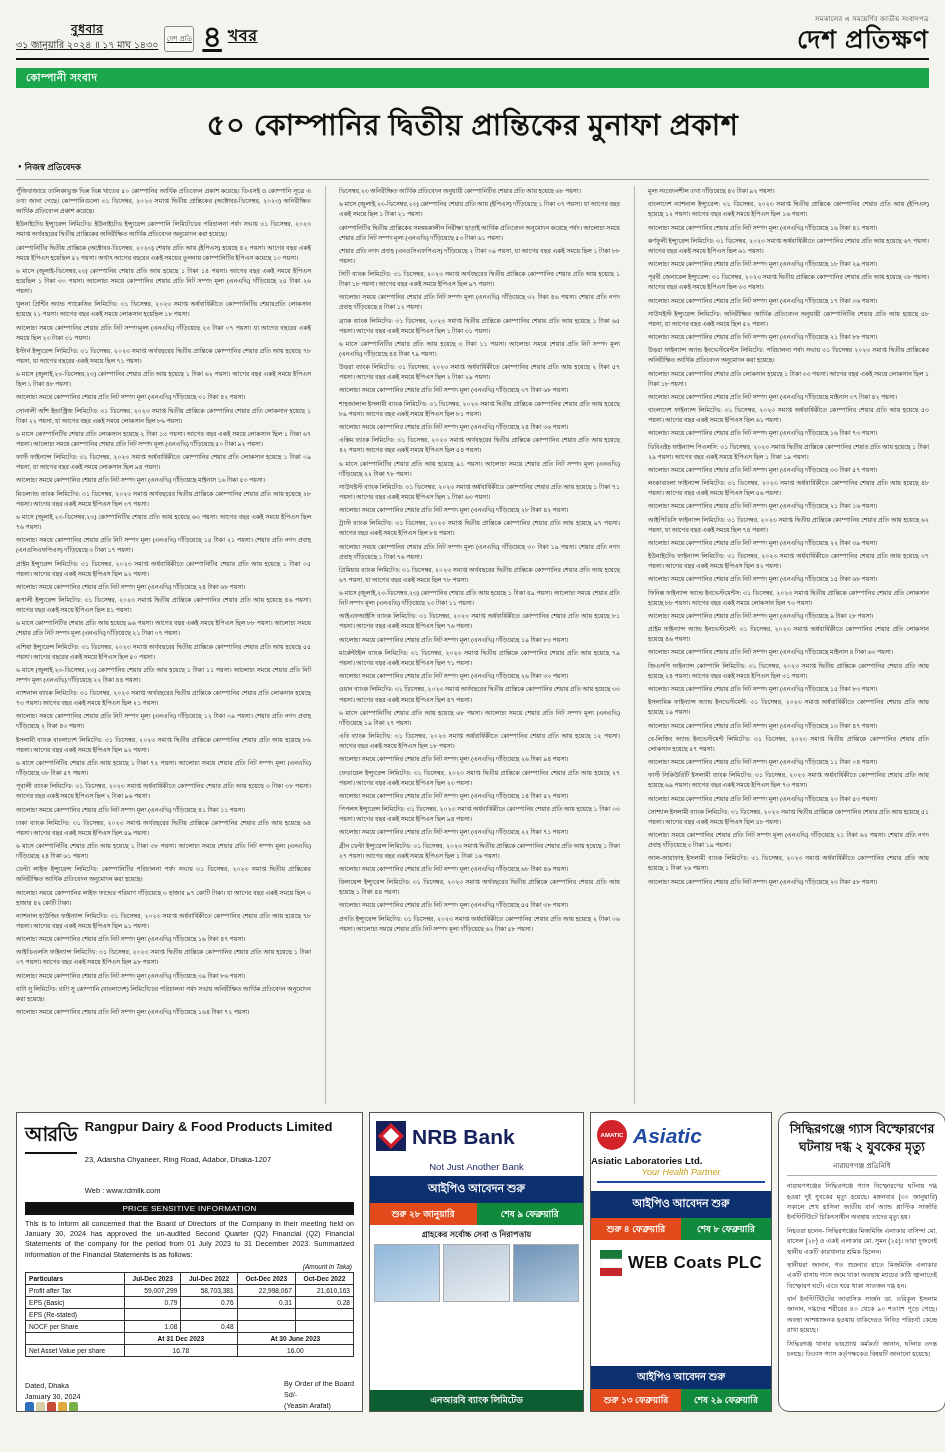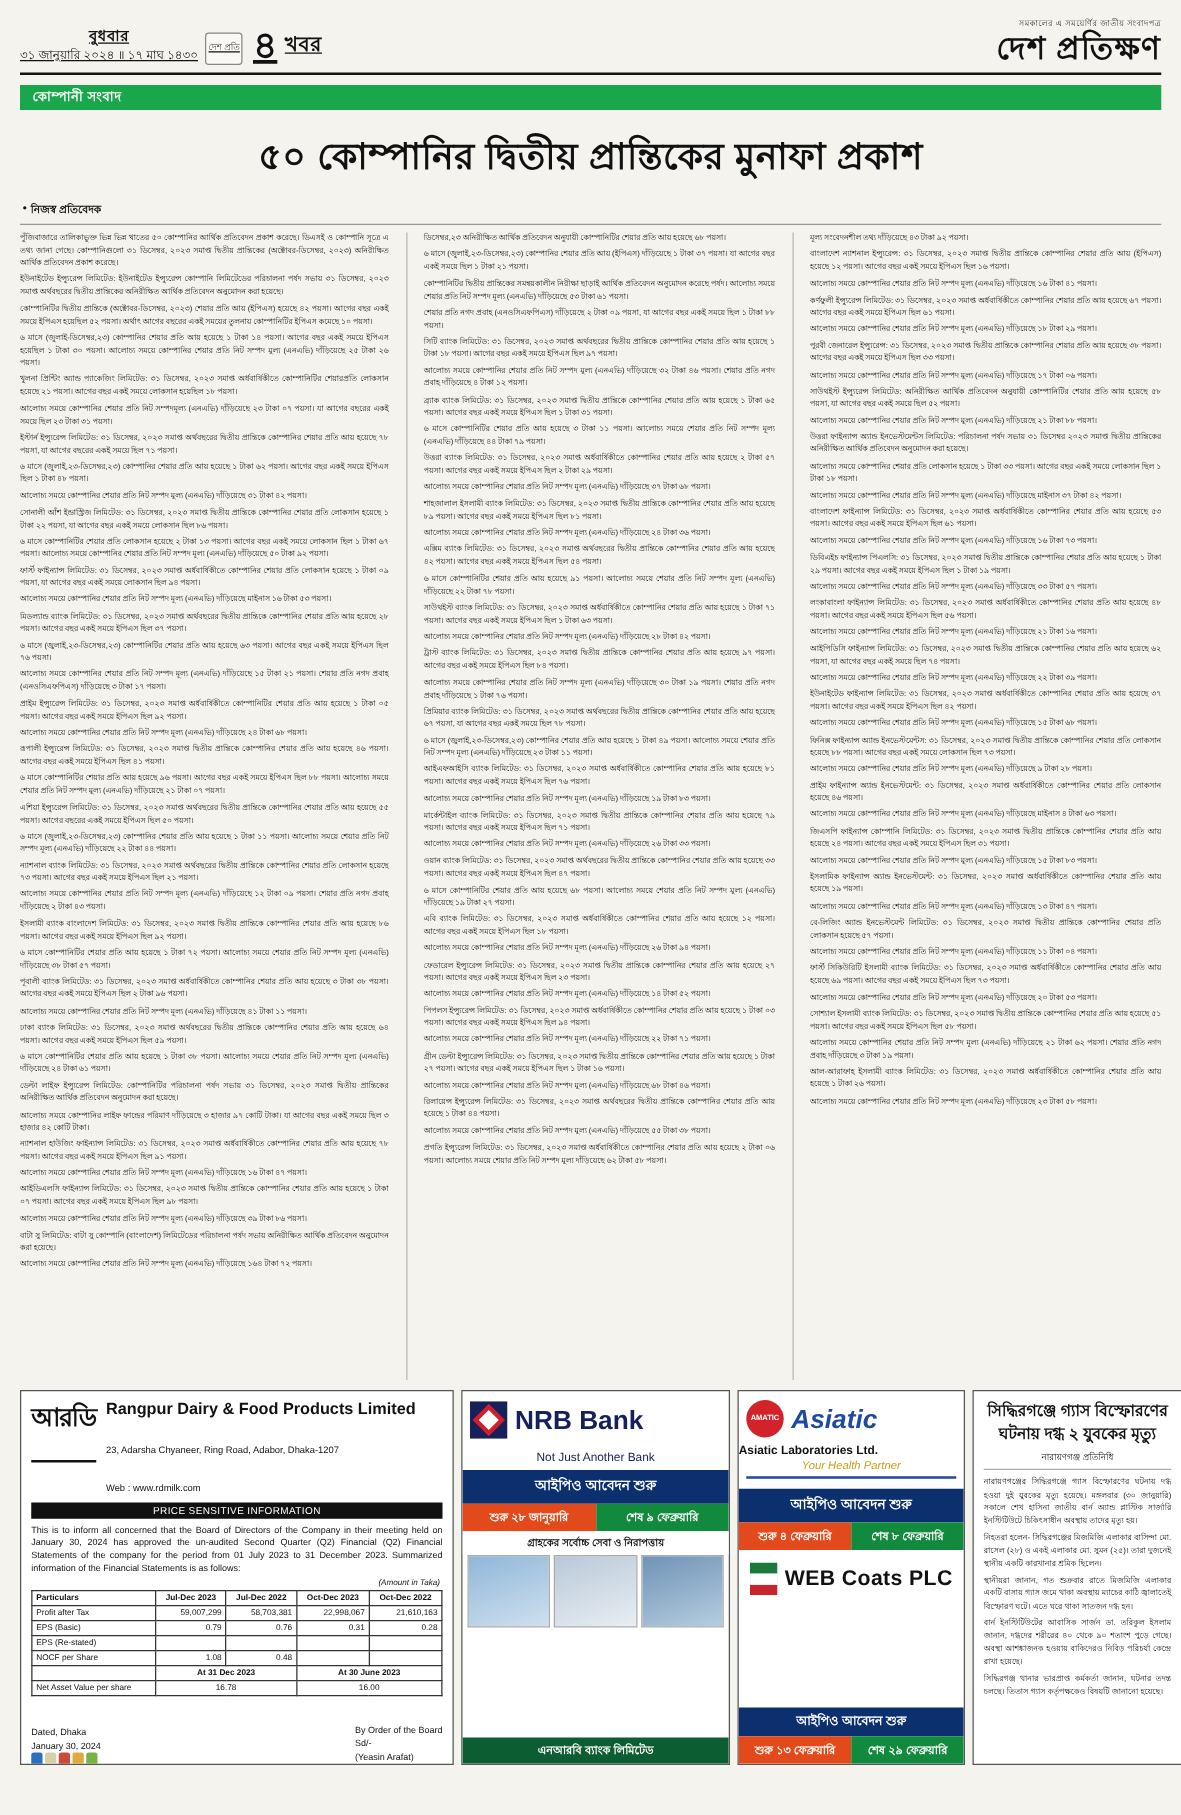--- a/index.html
+++ b/index.html
@@ -101,21 +101,21 @@
     background: #fff;
     position: relative;
     overflow: hidden;
   }
 
   
   .ad1 { padding: 6px 8px; display:flex; flex-direction:column; }
   .ad1-top { display:flex; gap:8px; align-items:flex-start;}
   .rd-logo {
     font-size: 20px; font-weight:bold; color:#111; letter-spacing:-1px;
-    border-bottom: 2px solid #111; padding-bottom:16px; white-space:nowrap;
+    border-bottom: 2px solid #111; padding-bottom:0; white-space:nowrap;
   }
   .rd-name { font-size: 13px; font-weight: bold; }
   .rd-addr { font-size: 7.5px; line-height:1.5; margin-top:20px;}
   .psi-bar {
     margin: 5px 0 4px 0; background:#111; color:#fff; text-align:center;
     font-size: 8px; font-weight:normal; padding: 2px 0; letter-spacing:.3px;
   }
   .ad1-text { font-size: 7.2px; line-height:1.45; text-align:justify; }
   .amount-note { font-size: 6.5px; text-align:right; margin: 3px 2px 2px 0; font-style: italic;}
   table.fin {
@@ -167,21 +167,21 @@
   .as-slogan { font-size:9px; color:#c8a01a; text-align:center; font-style:italic; margin-top:1px;}
   .as-rule { height:2px; background:#1f4aa0; margin:4px 6px; }
   .webcoats {
     display:flex; align-items:center; justify-content:center; gap:6px; padding: 10px 0 8px 0;
   }
   .wc-mark { width:22px; height:26px; position:relative;}
   .wc-name { font-size:17px; font-weight:bold; letter-spacing:.3px; }
   .ad3-ipo { background:#0c2f6e; color:#fff; text-align:center; font-size:10px; font-weight:bold; padding:3px 0; margin-top:auto;}
 
   
-  .ad4 { padding: 7px 8px; }
+  .ad4 { padding: 7px 8px; border-radius: 11px; }
   .ad4-h { font-size: 12.5px; font-weight:bold; line-height:1.45; text-align:center;}
   .ad4-sub { font-size:7px; text-align:center; margin:4px 0 5px 0; border-bottom:1px solid #aaa; padding-bottom:3px;}
   .ad4-p { font-size:6.3px; line-height:1.65; text-align:justify; margin:0 0 3px 0;}
 </style>
 </head>
 <body>
 
 <div class="page">
 
   <div class="masthead">

